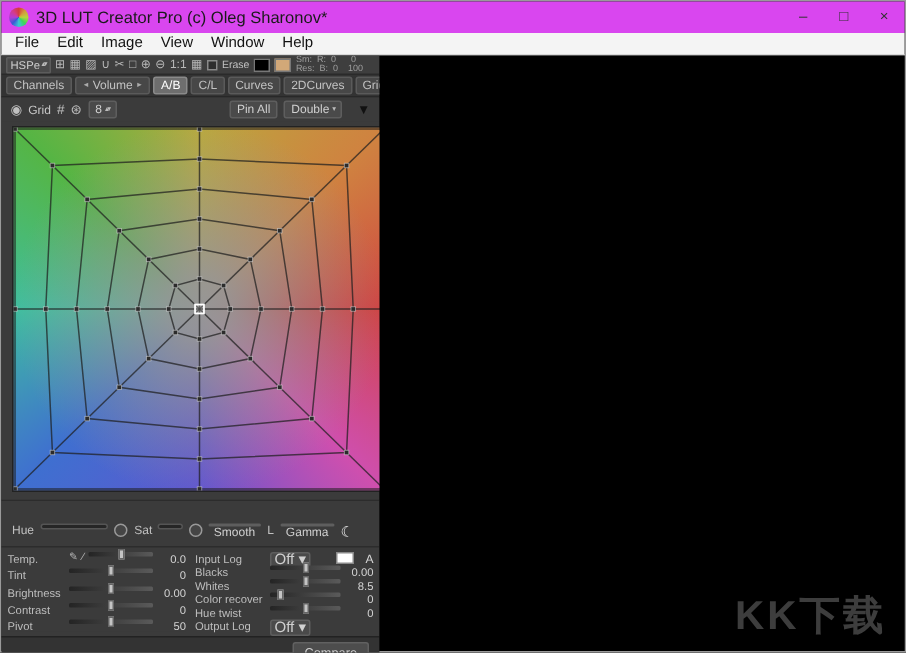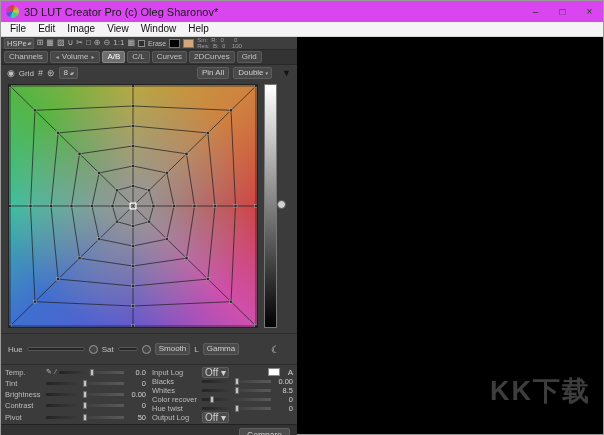--- a/index.html
+++ b/index.html
@@ -12,21 +12,21 @@
     background:conic-gradient(#d43c3c,#d49a3c,#b8d43c,#3cd45a,#3cc8d4,#3c5ad4,#b43cd4,#d43c8c,#d43c3c);}
   .titletext{font-size:11px;color:#1a1a1a;margin-left:5px;flex:1;white-space:nowrap;overflow:hidden}
   .win-btns{display:flex;height:100%;flex:none}
   .win-btn{width:27px;height:100%;display:flex;align-items:center;justify-content:center;font-size:10px;color:#333}
 
   
   .menubar{height:15px;background:#f4f4f4;display:flex;align-items:center;padding-left:3px;flex:none;border-bottom:1px solid #d8d8d8}
   .menu-item{font-size:10px;color:#111;padding:0 6px;line-height:14px}
 
   .content{flex:1;display:flex;min-height:0}
-  .left{width:296px;background:#3b3b3b;display:flex;flex-direction:column;flex:none}
+  .left{width:252px;background:#3b3b3b;display:flex;flex-direction:column;flex:none}
   .preview{flex:1;background:#000;position:relative}
 
   
   .toolbar{height:13px;background:#3e3e3e;border-bottom:1px solid #2a2a2a;display:flex;align-items:center;gap:3px;padding:0 3px;flex:none}
   .tb-mode{background:#4a4a4a;border:1px solid #5c5c5c;color:#d0d0d0;font-size:7.5px;line-height:9px;padding:0 2px;border-radius:1px;display:flex;align-items:center;gap:1px}
   .spin{font-size:5px;color:#bbb;letter-spacing:-1px}
   #tb-icons{display:flex;align-items:center;gap:3px}
   .tb-icon{font-size:8px;color:#b8b8b8;line-height:10px}
   .tb-check{width:7px;height:7px;border:1px solid #8a8a8a;background:#2e2e2e}
   .tb-lbl{font-size:7px;color:#c0c0c0}
@@ -56,51 +56,51 @@
       radial-gradient(circle at 50% 50%, rgba(150,150,150,1) 0%, rgba(150,150,150,0.92) 12%, rgba(150,150,150,0) 72%),
       conic-gradient(from 0deg, #b9a93e, #cf8340 12.5%, #d04343 25%, #cf4fae 37.5%, #6156cf 50%, #3f6fd0 62.5%, #3fbf9f 75%, #55b544 87.5%, #b9a93e 100%);}
   .field svg{position:absolute;left:0;top:0;width:100%;height:100%}
   .web-line{fill:none;stroke:rgba(30,30,30,0.72);stroke-width:1}
   .web-node{fill:#2b2b2b;stroke:rgba(235,235,235,0.55);stroke-width:0.6}
   .web-center{fill:rgba(255,255,255,0.2);stroke:#fff;stroke-width:1.2}
   .lum{position:absolute;left:263px;top:3px;width:13px;height:244px;border:1px solid #777;background:linear-gradient(#fff,#000)}
   .lum-handle{position:absolute;left:276px;top:119px;width:9px;height:9px;border-radius:50%;background:#d2d2d2;border:1px solid #555}
 
   
-  .huesat{height:20px;display:flex;align-items:center;gap:4px;padding:15px 7px;flex:none;background:#3b3b3b;border-top:1px solid #2c2c2c}
+  .huesat{height:20px;display:flex;gap:4px;padding:15px 7px;flex:none;background:#3b3b3b;border-top:1px solid #2c2c2c}
   .hs-lbl{font-size:8px;color:#c0c0c0}
   .hs-track{height:4px;background:#262626;border:1px solid #555;border-radius:2px;position:relative}
   .hue-track{width:58px}
   .sat-track{width:20px}
   .hs-reset{width:9px;height:9px;border-radius:50%;border:1px solid #999;background:#454545;flex:none}
   .dd{background:#4a4a4a;border:1px solid #5e5e5e;color:#d0d0d0;font-size:8px;line-height:10px;padding:0 3px;border-radius:2px;white-space:nowrap}
   .moon{margin-left:auto;margin-right:10px;color:#e0e0e0;font-size:10px}
 
   
   .adjust{height:60px;background:#3b3b3b;border-top:1px solid #2c2c2c;display:flex;gap:6px;padding:3px 4px;flex:none}
   .col{flex:1;display:flex;flex-direction:column;justify-content:space-between}
-  .arow{display:flex;align-items:center;gap:3px;height:8px}
+  .arow{display:flex;align-items:flex-start;gap:3px;height:8px}
   .albl{font-size:7.5px;color:#bdbdbd;width:38px;white-space:nowrap;flex:none}
   .col.right .albl{width:47px}
   .mini-icon{font-size:7px;color:#bbb;line-height:8px}
   .atrack{flex:1;height:3px;background:linear-gradient(90deg,#242424,#5a5a5a);border-radius:1px;position:relative;min-width:10px}
   .athumb{position:absolute;top:-2px;width:4px;height:7px;background:#c4c4c4;border:1px solid #666;margin-left:-2px}
   .aval{font-size:7.5px;color:#d2d2d2;width:19px;text-align:right;flex:none}
   .dd.small{font-size:10px;padding:0 2px;line-height:9px}
   .log-swatch{width:12px;height:8px;background:#fff;border:1px solid #888;flex:none}
   .auto-a{font-size:8px;color:#d8d8d8;width:10px;text-align:right}
   .spacer{flex:1}
 
   
   .footer{height:21px;background:#333;border-top:1px solid #222;display:flex;align-items:center;gap:3px;padding:0 4px;flex:none}
   .fbtn{height:14px;background:#4d4d4d;border:1px solid #616161;border-radius:2px;color:#d0d0d0;font-size:8.5px;line-height:12px;padding:0 7px;white-space:nowrap}
   .fbtn.compare{margin-left:auto;margin-right:3px}
 
   
-  .watermark{position:absolute;right:12px;bottom:28px;text-align:left;color:#3d3d3d;user-select:none}
+  .watermark{position:absolute;right:12px;bottom:9px;text-align:left;color:#3d3d3d;user-select:none}
   .wm1{font-size:27px;font-weight:bold;letter-spacing:2px;line-height:30px}
   .wm2{font-size:13px;letter-spacing:1px;color:#393939}
 </style>
 </head>
 <body>
 
 <div class="window">
 
   <div class="titlebar">
     <div class="app-icon"></div>

